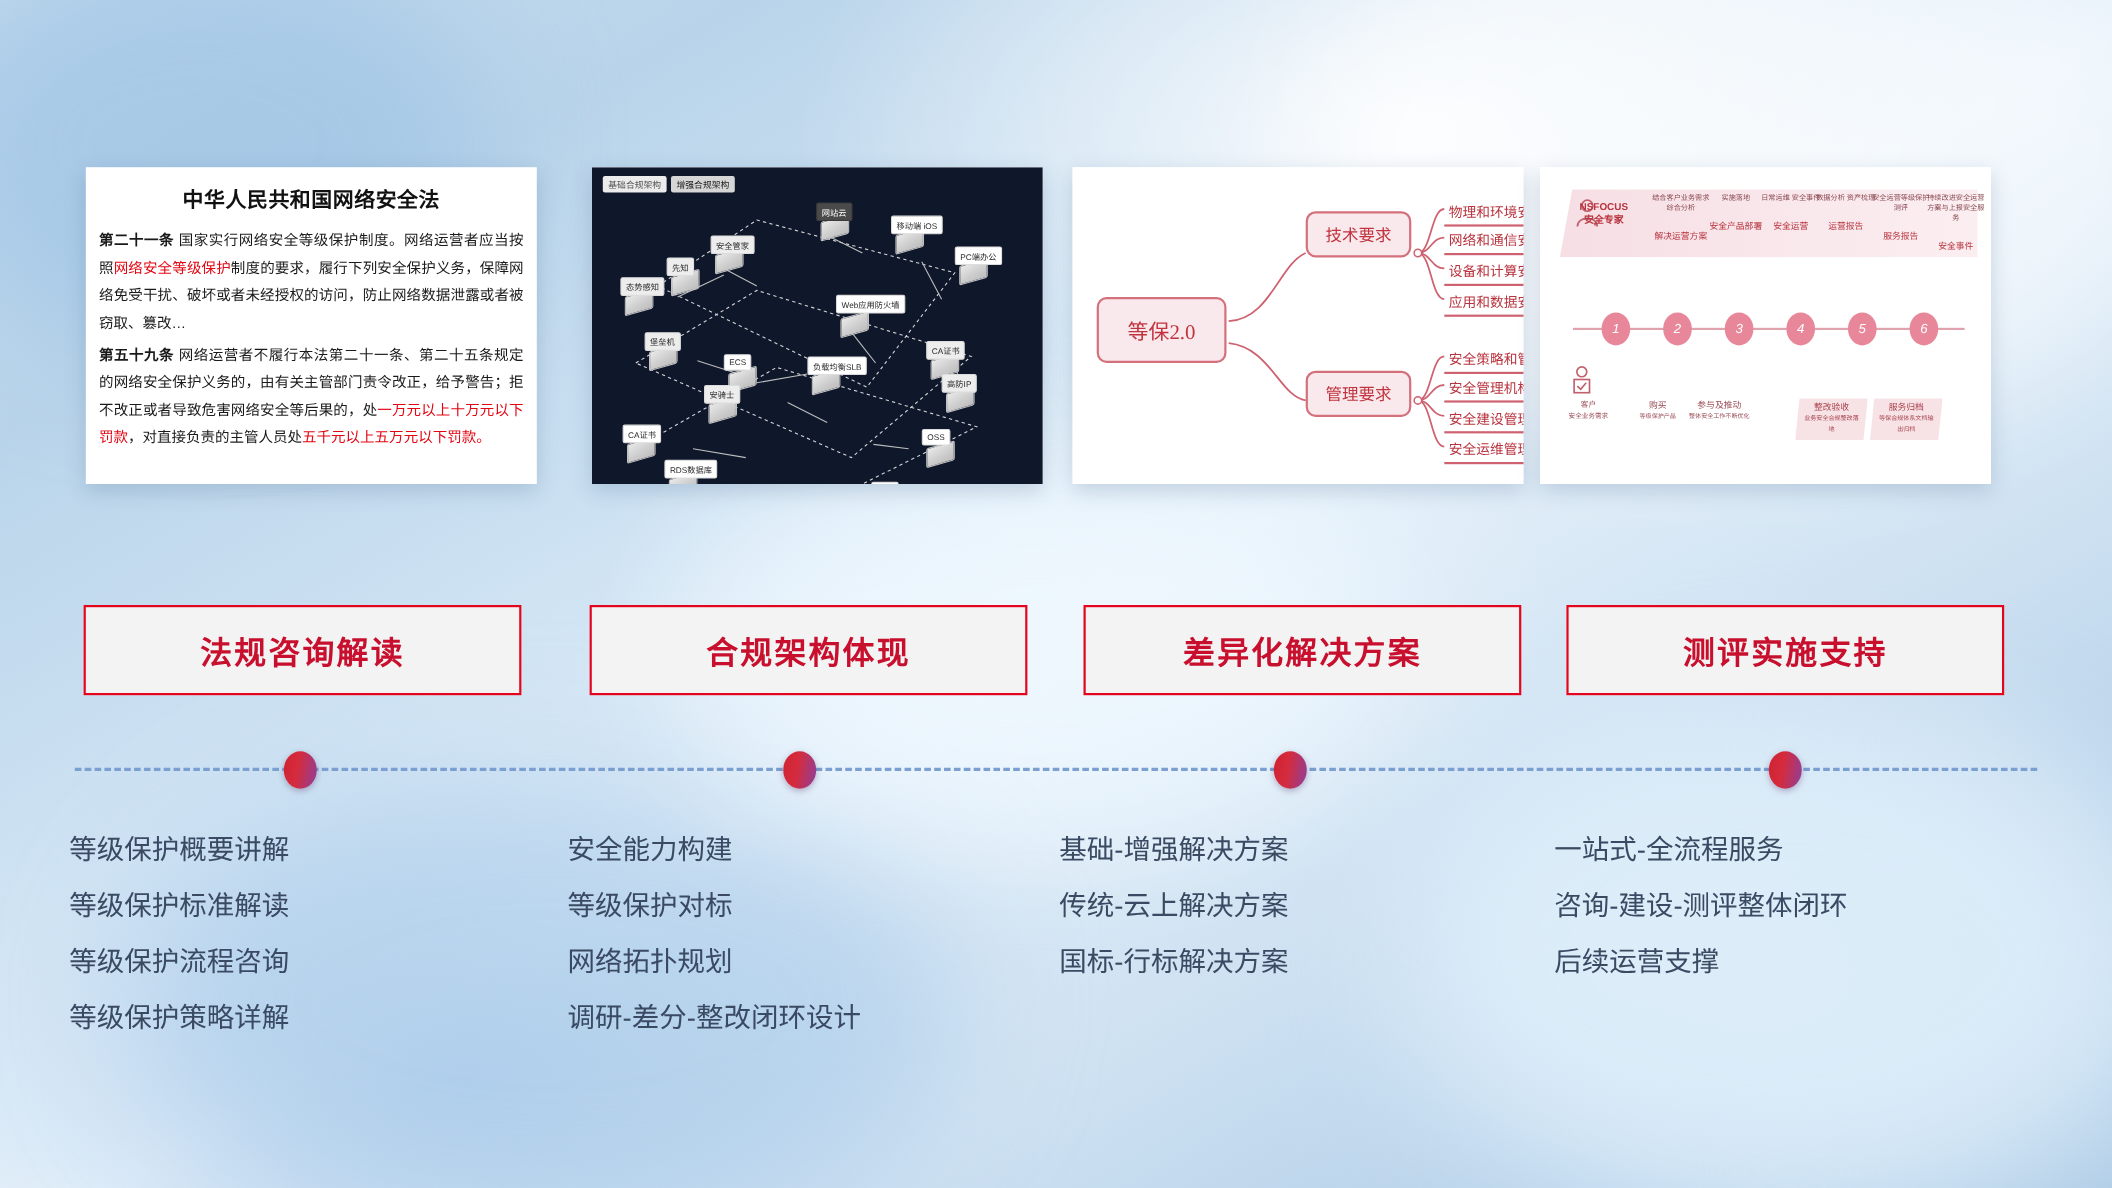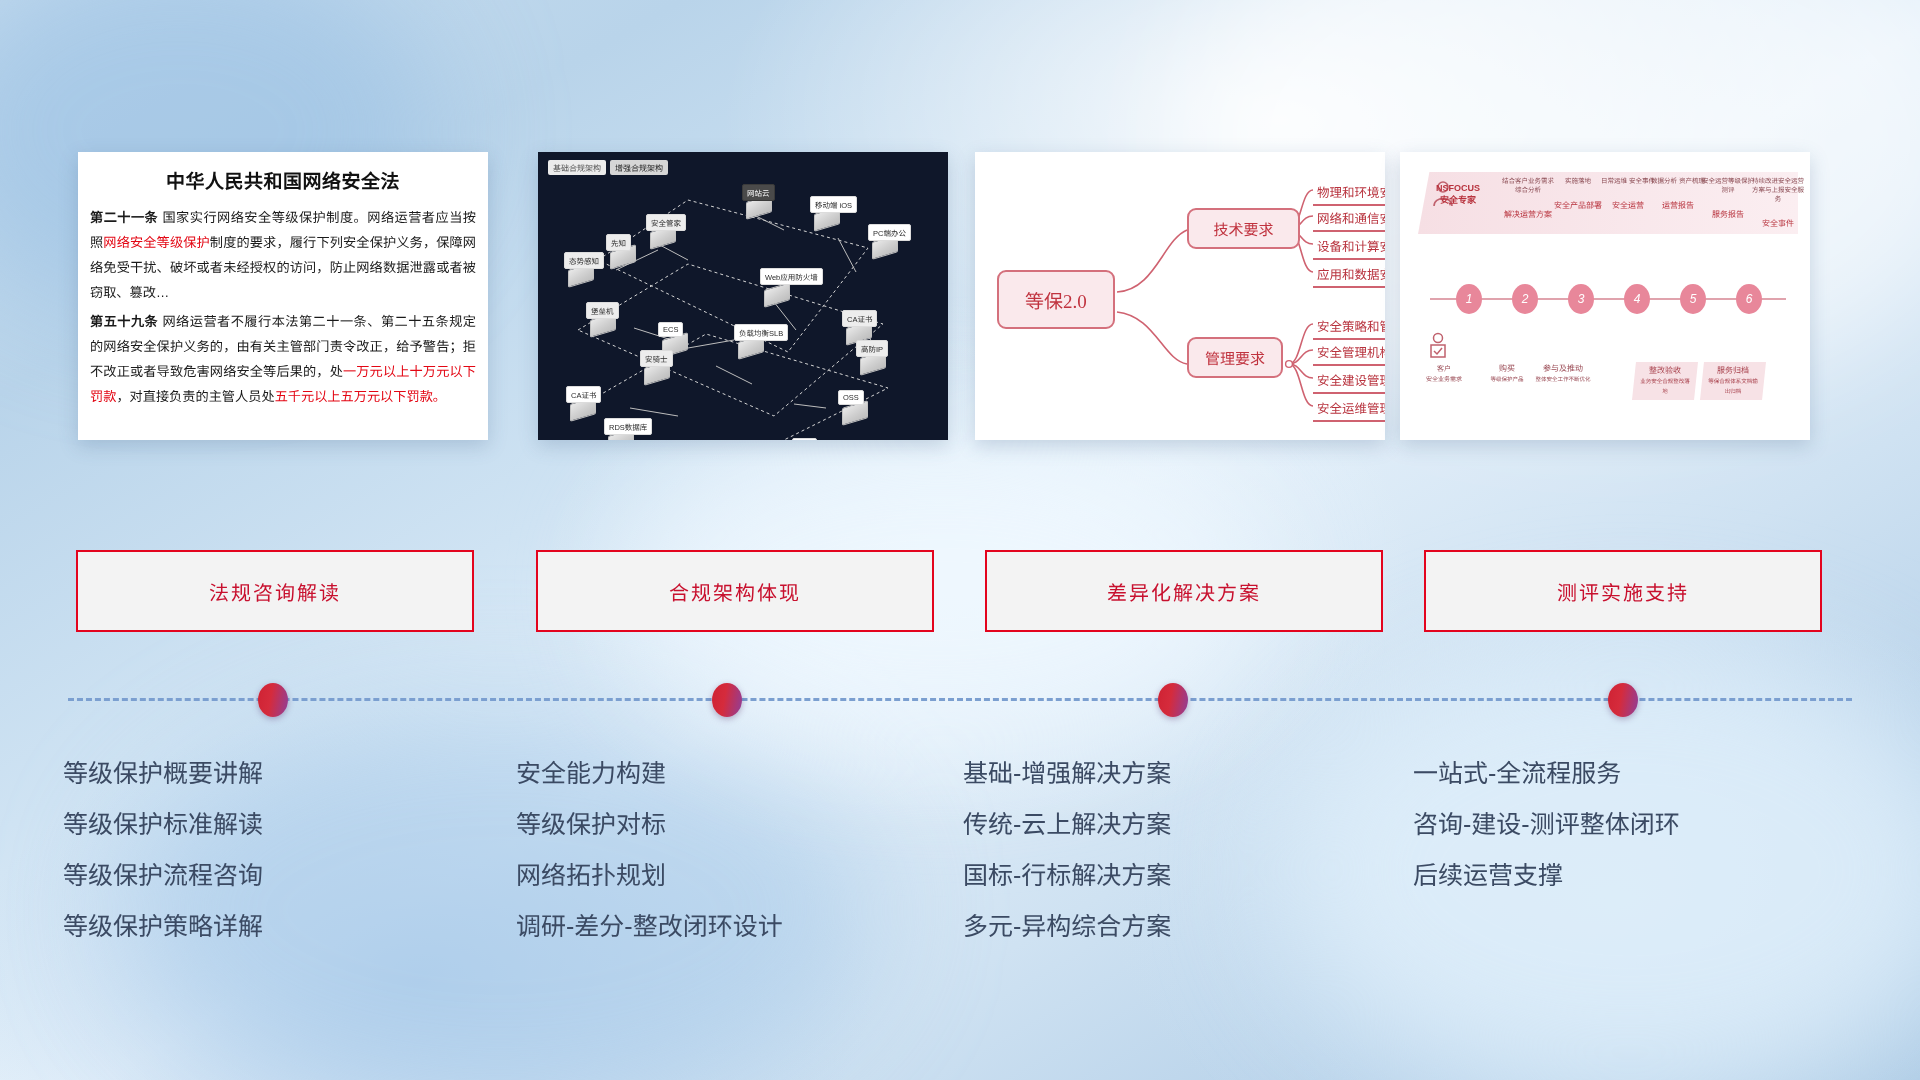--- a/index.html
+++ b/index.html
@@ -116,21 +116,21 @@
     background: #fae9ec;
     border-radius: 9px;
     color: #c0333f;
     font-size: 15px;
     text-align: center;
     padding: 8px 10px;
     font-family: "Liberation Serif", "DejaVu Serif", serif;
     white-space: nowrap;
   }
   .mind-root { left: 22px; top: 118px; width: 118px; font-size: 19px; padding: 14px 6px; }
-  .mind-b1 { left: 212px; top: 56px;  width: 113px; }
+  .mind-b1 { left: 212px; top: 40px;  width: 96px; }
   .mind-b2 { left: 212px; top: 185px; width: 96px; }
   .mind-leaf {
     position: absolute;
     font-size: 12.5px;
     color: #b8333e;
     font-family: "Liberation Serif", "DejaVu Serif", serif;
     border-bottom: 2px solid #cf6270;
     padding: 0 4px 3px 4px;
     white-space: nowrap;
   }
@@ -194,24 +194,24 @@
   .head-box::after {
     content: "";
     position: absolute;
     left: 5px; top: -7px;
     width: 398px; height: 82px;
     border: 2px solid #3f5fa8;
     background: transparent;
     z-index: -1;
   }
   .head-text {
-    font-size: 20px;
+    font-size: 29px;
     color: #c8102e;
     letter-spacing: 2px;
-    font-weight: 400;
+    font-weight: 700;
   }
   .hb-1 { left: 76px; }
   .hb-2 { left: 536px; }
   .hb-3 { left: 985px; }
   .hb-4 { left: 1424px; }
 
   
   .timeline {
     position: absolute;
     left: 68px; right: 68px; top: 698px;
@@ -473,20 +473,19 @@
   <div class="list ls-2" id="list-1">
       <div>安全能力构建</div>
       <div>等级保护对标</div>
       <div>网络拓扑规划</div>
       <div>调研-差分-整改闭环设计</div>
     </div>
   <div class="list ls-3" id="list-2">
       <div>基础-增强解决方案</div>
       <div>传统-云上解决方案</div>
       <div>国标-行标解决方案</div>
-      <div>多元-异构综合方案</div>
     </div>
   <div class="list ls-4" id="list-3">
       <div>一站式-全流程服务</div>
       <div>咨询-建设-测评整体闭环</div>
       <div>后续运营支撑</div>
     </div>
 </div>
 
 </body></html>

